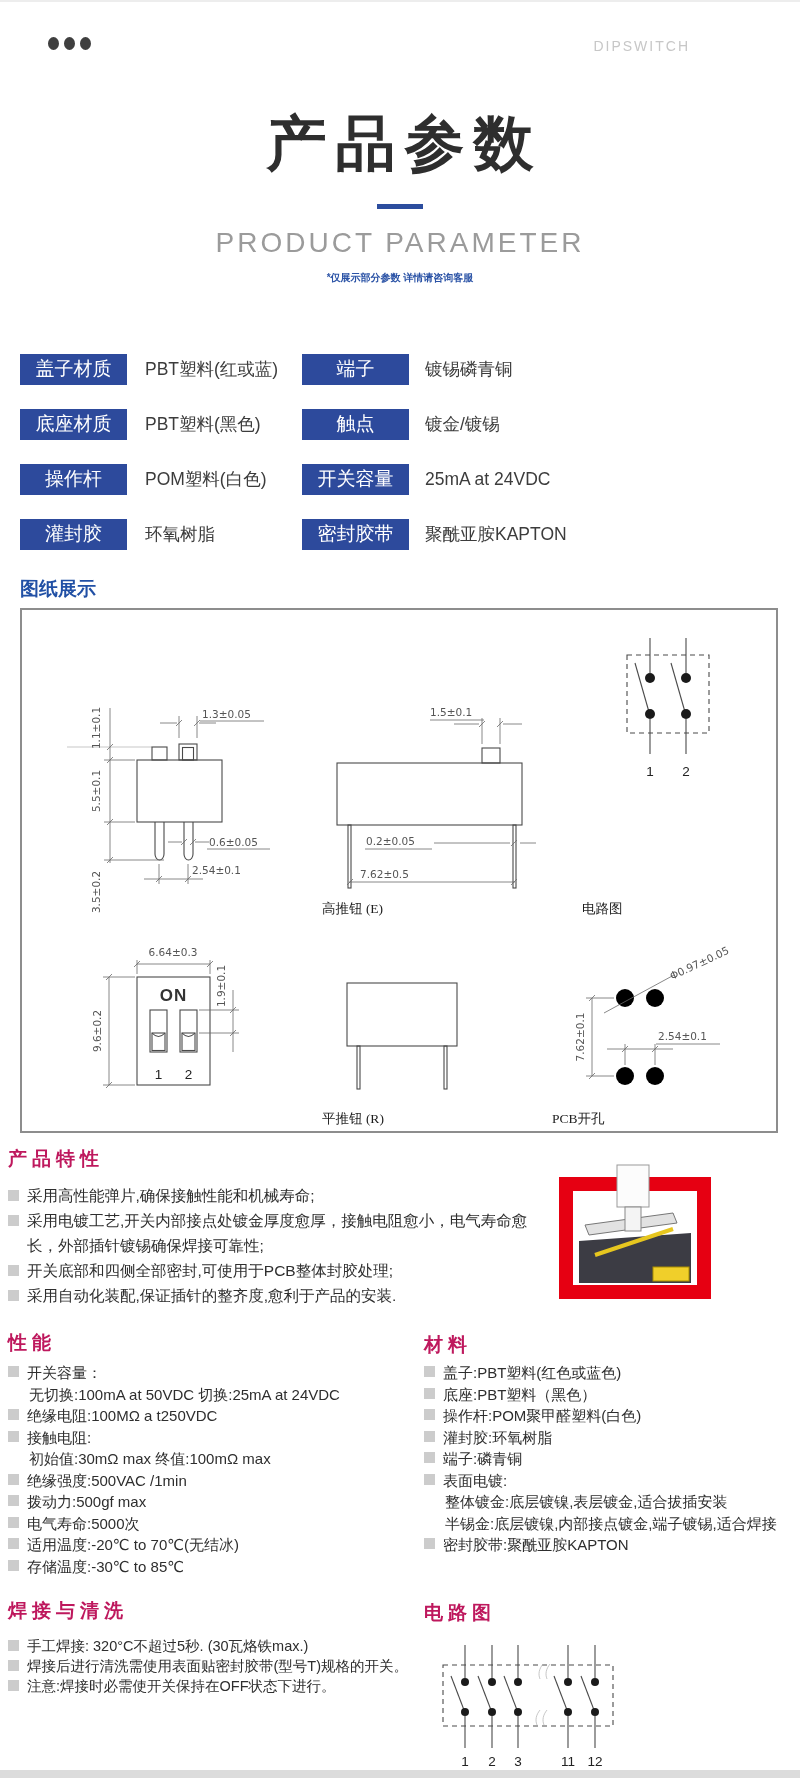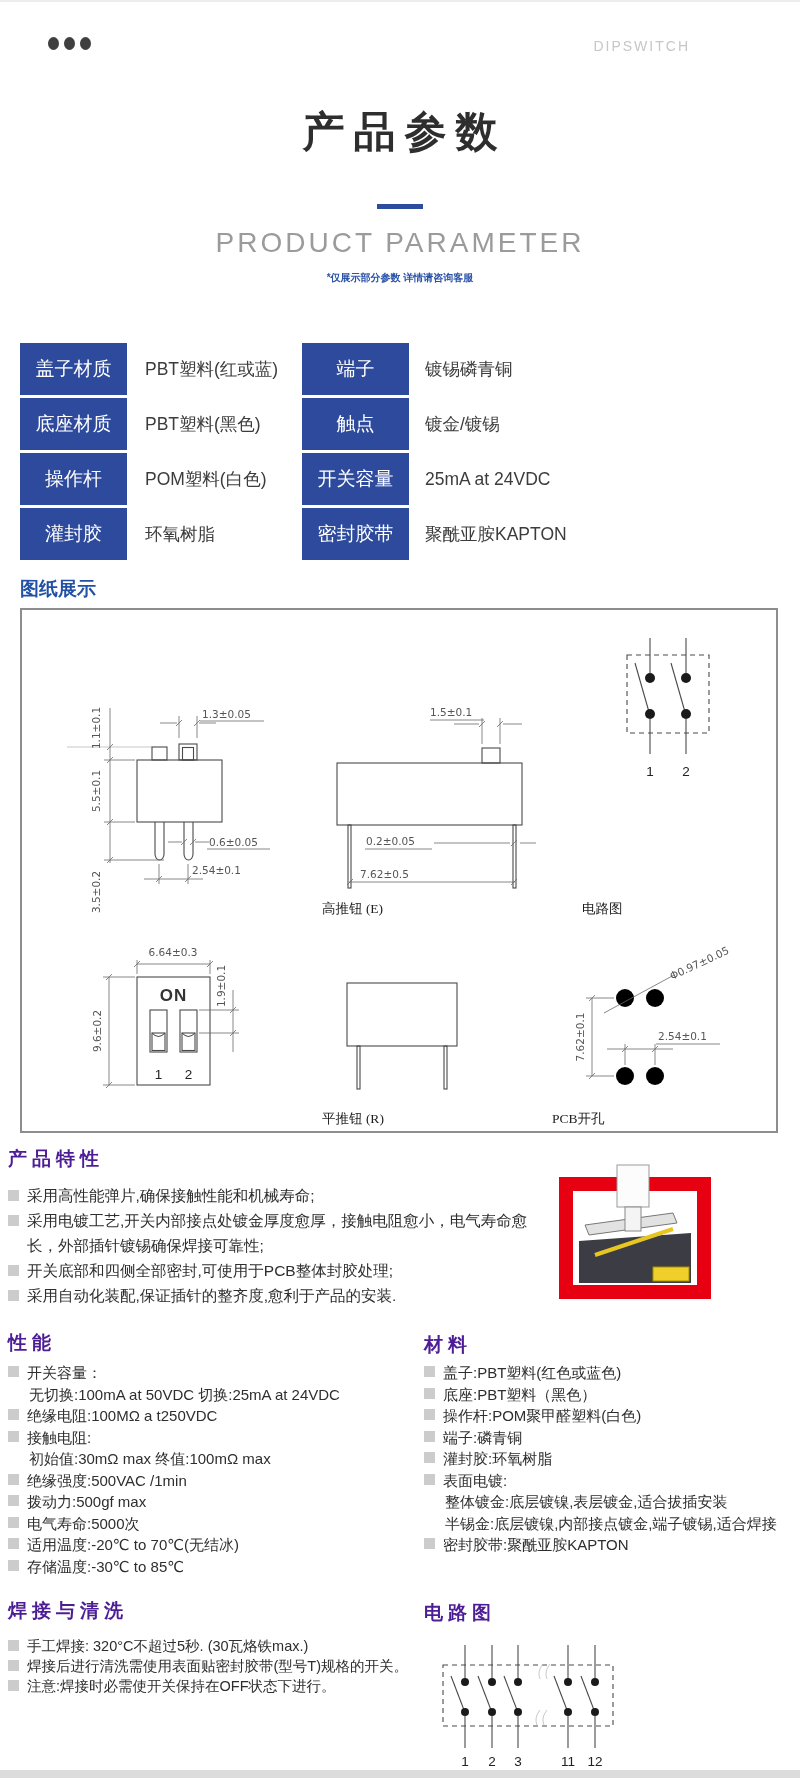--- a/index.html
+++ b/index.html
@@ -8,31 +8,31 @@
   .top-edge{position:absolute;top:0;left:0;width:100%;height:2px;background:#ededed;}
   .bottom-edge{position:absolute;bottom:0;left:0;width:100%;height:8px;background:#dcdcdc;}
 
   
   .dots{position:absolute;left:48px;top:36px;}
   .dots i{display:inline-block;width:11px;height:13px;border-radius:50%;background:#3f3f3f;margin-right:5px;}
   .brand{position:absolute;right:110px;top:38px;font-size:14px;color:#c7c7c7;letter-spacing:2px;}
 
   
   .main-title{position:absolute;top:104px;left:0;width:100%;text-align:center;
-              font-size:42px;font-weight:900;color:#2e2e2e;letter-spacing:9px;text-indent:9px;}
+              font-size:60px;font-weight:900;color:#2e2e2e;letter-spacing:9px;text-indent:9px;}
   .title-dash{position:absolute;top:204px;left:50%;margin-left:-23px;width:46px;height:5px;background:#2c4d9e;}
   .en-title{position:absolute;top:227px;left:0;width:100%;text-align:center;
             font-size:28px;color:#9b9b9b;letter-spacing:3px;}
   .note{position:absolute;top:271px;left:0;width:100%;text-align:center;
         font-size:10px;font-weight:bold;color:#2b53a6;}
 
   
   .specs{position:absolute;left:20px;top:348px;width:760px;}
   .spec-row{display:flex;align-items:center;height:42px;margin-bottom:13px;}
-  .spec-label{width:107px;height:52px;background:#2d4a9c;color:#fff;font-size:19px;
+  .spec-label{width:107px;height:31px;background:#2d4a9c;color:#fff;font-size:19px;
               display:flex;align-items:center;justify-content:center;flex:none;}
   .spec-val1{margin-left:18px;width:157px;font-size:17.5px;color:#3c3c3c;flex:none;}
   .spec-val2{margin-left:16px;font-size:17.5px;color:#3c3c3c;}
 
   
   .bp-title{position:absolute;left:20px;top:576px;font-size:19px;font-weight:bold;color:#2150a5;}
   .draw-box{position:absolute;left:20px;top:608px;width:754px;height:521px;border:2px solid #8d8d8d;background:#fff;}
   .fig{position:absolute;text-align:center;}
   .fig svg{display:block;margin:0 auto;}
   .fig-cap{position:absolute;bottom:0;left:0;width:100%;text-align:left;
@@ -40,21 +40,21 @@
   .ln line,.ln rect,.ln path{stroke:#4a4a4a;stroke-width:1.1;fill:none;}
   .dl line,.dl path{stroke:#6a6a6a;stroke-width:0.8;fill:none;}
   .lt{stroke:#b9b9b9 !important;stroke-width:0.8 !important;}
   .dsh{stroke-dasharray:5 4;}
   text.dim{fill:#555;font-size:10.5px;stroke:none;font-family:"DejaVu Sans",sans-serif;}
   text.lab{fill:#333;font-size:17px;font-weight:bold;stroke:none;letter-spacing:1px;}
   text.num{fill:#222;font-size:13.5px;stroke:none;}
   .dot{fill:#1a1a1a;stroke:none;}
 
   
-  .sec-h{position:absolute;font-size:19px;font-weight:bold;color:#4c1d95;letter-spacing:5px;}
+  .sec-h{position:absolute;font-size:19px;font-weight:bold;color:#be185d;letter-spacing:5px;}
   .blist{position:absolute;list-style:none;margin:0;padding:0;}
   .blist li{position:relative;padding-left:19px;}
   .blist li .sq{position:absolute;left:0;top:4px;width:11px;height:11px;background:#ccc;}
   .features-list{left:8px;top:1183px;width:545px;font-size:15.5px;line-height:25px;color:#2e2e2e;}
   .features-list li .sq{top:7px;}
   .perf-list{left:8px;top:1362px;width:400px;font-size:15px;line-height:21.5px;color:#2e2e2e;}
   .mat-list{left:424px;top:1362px;width:370px;font-size:15px;line-height:21.5px;color:#2e2e2e;}
   .sol-list{left:8px;top:1636px;width:520px;font-size:14.5px;line-height:20px;color:#2e2e2e;}
   .blist li.indent{padding-left:21px;}
 
@@ -313,22 +313,22 @@
     <li><span class="sq"></span><span>电气寿命:5000次</span></li>
     <li><span class="sq"></span><span>适用温度:-20℃   to 70℃(无结冰)</span></li>
     <li><span class="sq"></span><span>存储温度:-30℃   to 85℃</span></li>
   </ul>
 
   <div class="sec-h" style="left:424px;top:1332px;">材料</div>
   <ul class="blist mat-list">
     <li><span class="sq"></span><span>盖子:PBT塑料(红色或蓝色)</span></li>
     <li><span class="sq"></span><span>底座:PBT塑料（黑色）</span></li>
     <li><span class="sq"></span><span>操作杆:POM聚甲醛塑料(白色)</span></li>
+    <li><span class="sq"></span><span>灌封胶:环氧树脂</span></li>
     <li><span class="sq"></span><span>端子:磷青铜</span></li>
-    <li><span class="sq"></span><span>灌封胶:环氧树脂</span></li>
     <li><span class="sq"></span><span>表面电镀:</span></li>
     <li class="indent"><span>整体镀金:底层镀镍,表层镀金,适合拔插安装</span></li>
     <li class="indent"><span>半锡金:底层镀镍,内部接点镀金,端子镀锡,适合焊接</span></li>
     <li><span class="sq"></span><span>密封胶带:聚酰亚胺KAPTON</span></li>
   </ul>
 
   <div class="sec-h" style="left:8px;top:1598px;">焊接与清洗</div>
   <ul class="blist sol-list">
     <li><span class="sq"></span><span>手工焊接: 320°C不超过5秒. (30瓦烙铁max.)</span></li>
     <li><span class="sq"></span><span>焊接后进行清洗需使用表面贴密封胶带(型号T)规格的开关。</span></li>

